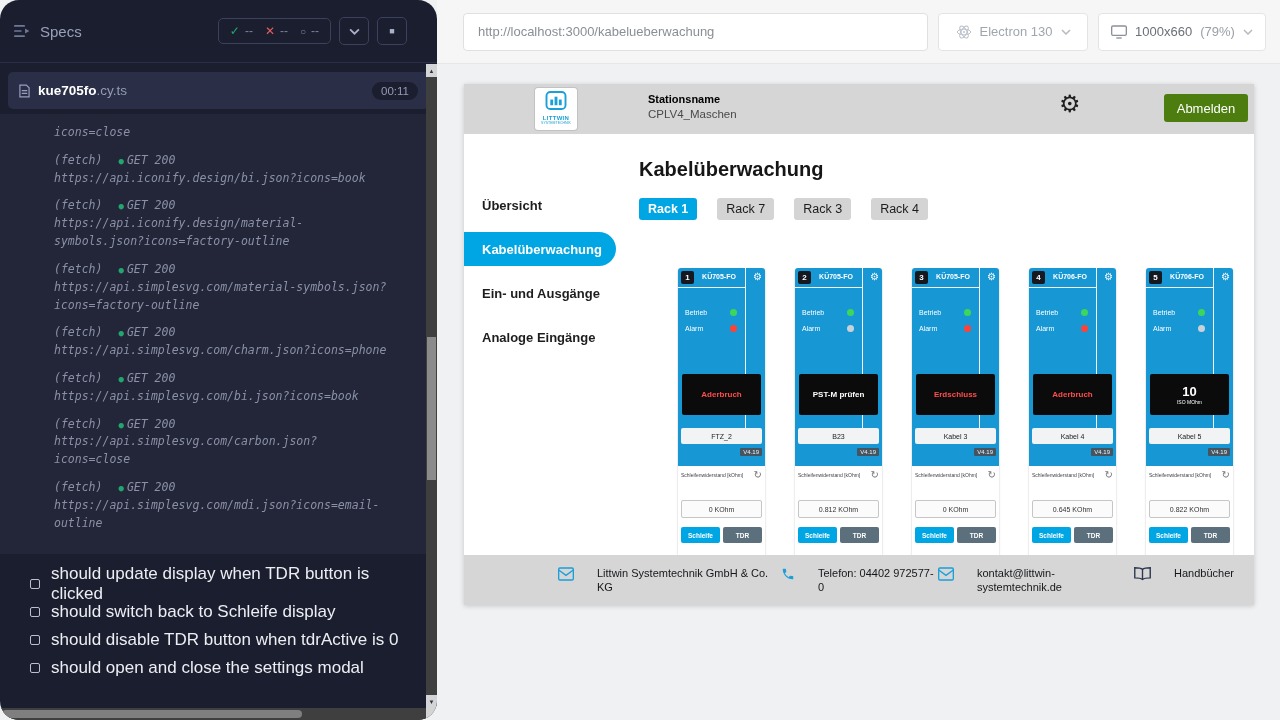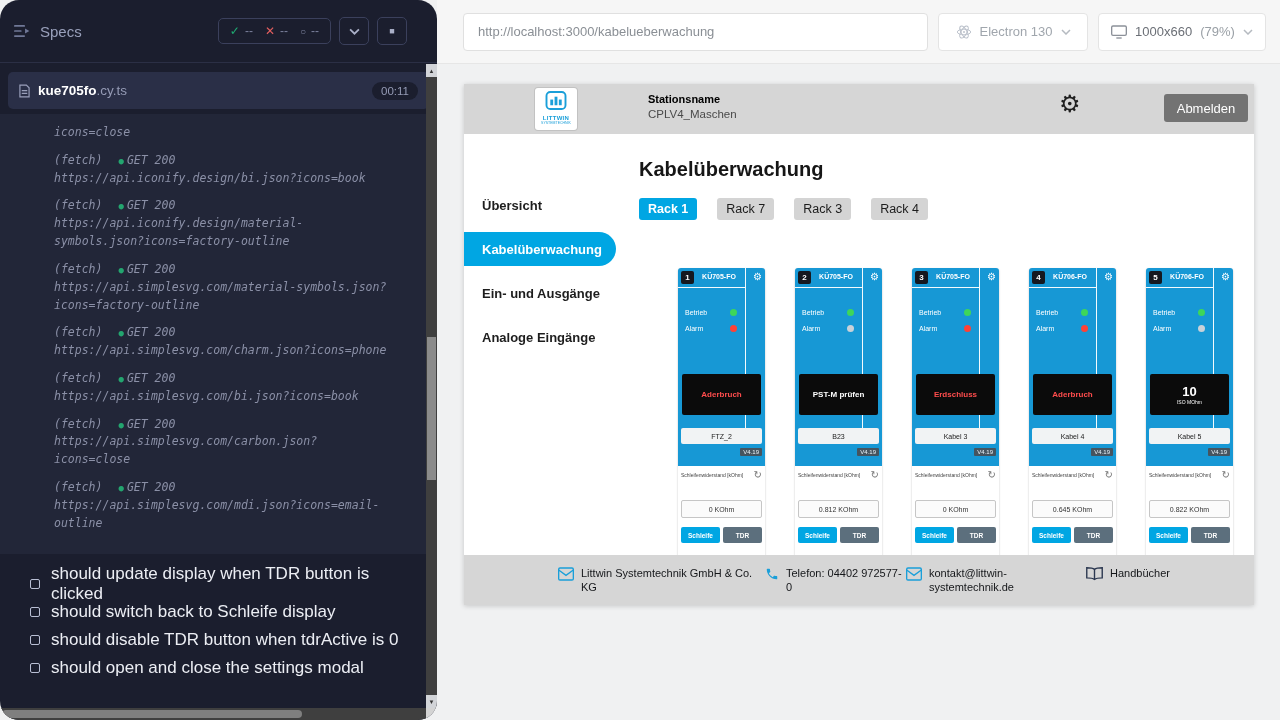--- a/index.html
+++ b/index.html
@@ -54,21 +54,21 @@
   
   .app { position:absolute; left:27px; top:20px; width:790px; height:521px; background:#ffffff; box-shadow:0 1px 5px rgba(0,0,0,0.18); }
   .app-header { position:absolute; left:0; top:0; right:0; height:50px; background:#d6d6d6; }
   .logo { position:absolute; left:71px; top:4px; width:42px; height:42px; background:#fff; border-radius:3px; box-shadow:0 0 0 1px #c2c2c2; text-align:center; padding-top:3px; }
   .logo-text { font-size:6px; font-weight:bold; color:#1a9fd9; letter-spacing:0.3px; margin-top:1px; }
   .logo-sub { font-size:3.5px; color:#1a9fd9; }
   .station { position:absolute; left:184px; top:9px; }
   .station-label { font-size:11px; font-weight:bold; color:#000000; }
   .station-name { font-size:11.5px; color:#4a4a4a; margin-top:3px; }
   .header-gear { position:absolute; left:595px; top:8px; font-size:24px; color:#1f1f1f; cursor:pointer; background:none; border:none; line-height:1; }
-  .logout-btn { position:absolute; left:700px; top:10px; width:84px; height:28px; background:#737373; color:#fff; border:none; border-radius:3px; font-size:13px; font-family:"Liberation Sans",sans-serif; cursor:pointer; }
+  .logout-btn { position:absolute; left:700px; top:10px; width:84px; height:28px; background:#4d7c0f; color:#fff; border:none; border-radius:3px; font-size:13px; font-family:"Liberation Sans",sans-serif; cursor:pointer; }
 
   .app-nav { position:absolute; left:0; top:50px; bottom:50px; width:155px; background:#fff; padding-top:54px; }
   .nav-item { height:34px; display:flex; align-items:center; padding-left:18px; margin-bottom:10px; font-size:13px; font-weight:bold; color:#1d1d1d; cursor:pointer; }
   .nav-item.active { background:#00a6e3; color:#fff; border-radius:0 17px 17px 0; margin-right:3px; }
   .nav-item.active span { color:#fff; }
 
   .app-content { position:absolute; left:155px; top:50px; right:0; bottom:50px; overflow:hidden; padding-left:20px; }
   .page-title { margin-top:24px; font-size:20px; font-weight:bold; color:#161616; }
   .rack-tabs { margin-top:17px; display:flex; gap:20px; }
   .rack-tab { height:22px; padding:0 9px; font-size:12.5px; display:flex; align-items:center; border-radius:3px; background:#d4d4d4; color:#1c1c1c; cursor:pointer; }
@@ -96,21 +96,21 @@
   .measure-head { display:flex; justify-content:space-between; align-items:flex-start; height:16px; }
   .measure-label { font-size:5px; color:#444; white-space:nowrap; overflow:hidden; max-width:66px; padding-top:2px; }
   .refresh-icon { font-size:10px; color:#777; font-style:normal; cursor:pointer; line-height:1; }
   .value-box { margin-top:14px; height:18px; border:1px solid #c6c6c6; background:#fbfbfb; border-radius:2px; display:flex; align-items:center; justify-content:center; font-size:7px; color:#333; }
   .btn-row { margin-top:9px; display:flex; gap:3px; }
   .btn-row button { flex:1; height:16px; border:none; border-radius:2px; color:#fff; font-size:6.5px; font-weight:bold; font-family:"Liberation Sans",sans-serif; cursor:pointer; }
   .btn-schleife { background:#00a6e3; }
   .btn-tdr { background:#5c6f7d; }
 
   .app-footer { position:absolute; left:0; right:0; bottom:0; height:50px; background:#d6d6d6; display:flex; align-items:flex-start; padding-top:11px; }
-  .footer-item { display:flex; align-items:flex-start; gap:7px; }
+  .footer-item { display:flex; align-items:flex-start; gap:23px; }
   .footer-item .f-icon { flex:none; margin-top:1px; }
   .f-text { font-size:11px; color:#15171a; line-height:1.3; }
   .fi-1 { margin-left:94px; } .fi-1 .f-text { width:175px; }
   .fi-2 { margin-left:9px; }  .fi-2 .f-text { width:118px; }
   .fi-3 { margin-left:2px; }  .fi-3 .f-text { width:88px; }
   .fi-4 { margin-left:69px; align-items:center; }
 </style>
 </head>
 <body>
 

